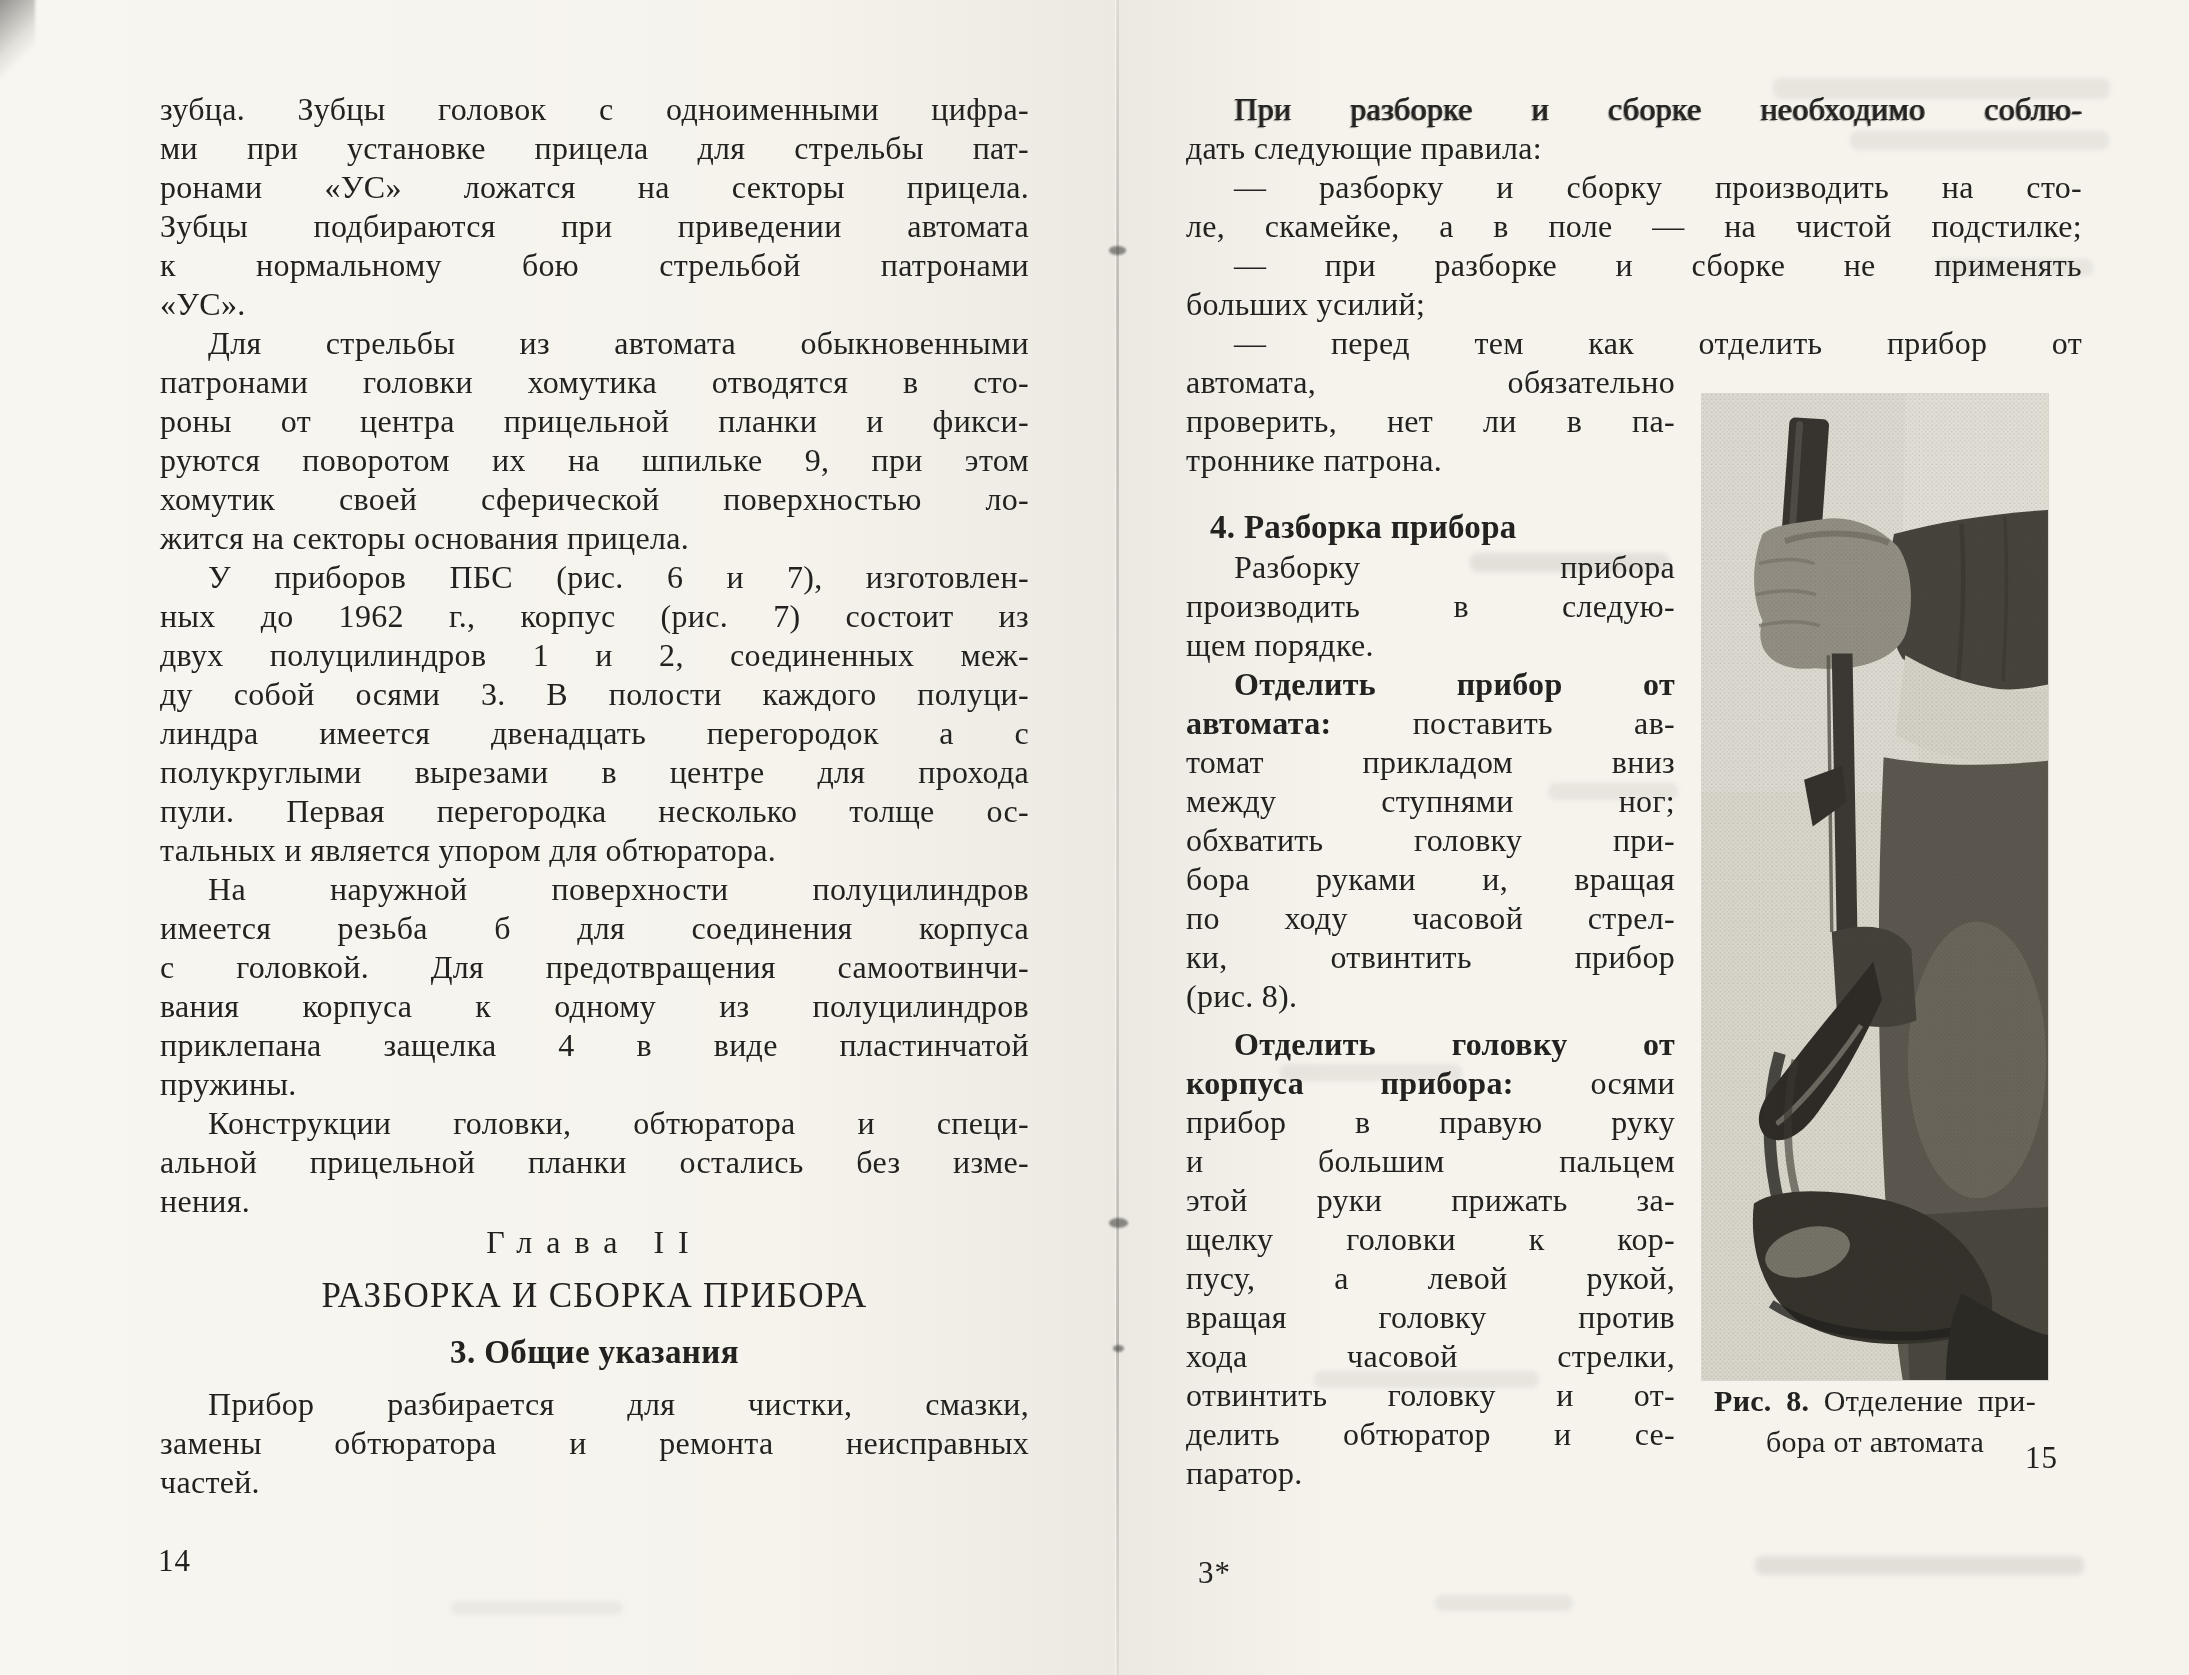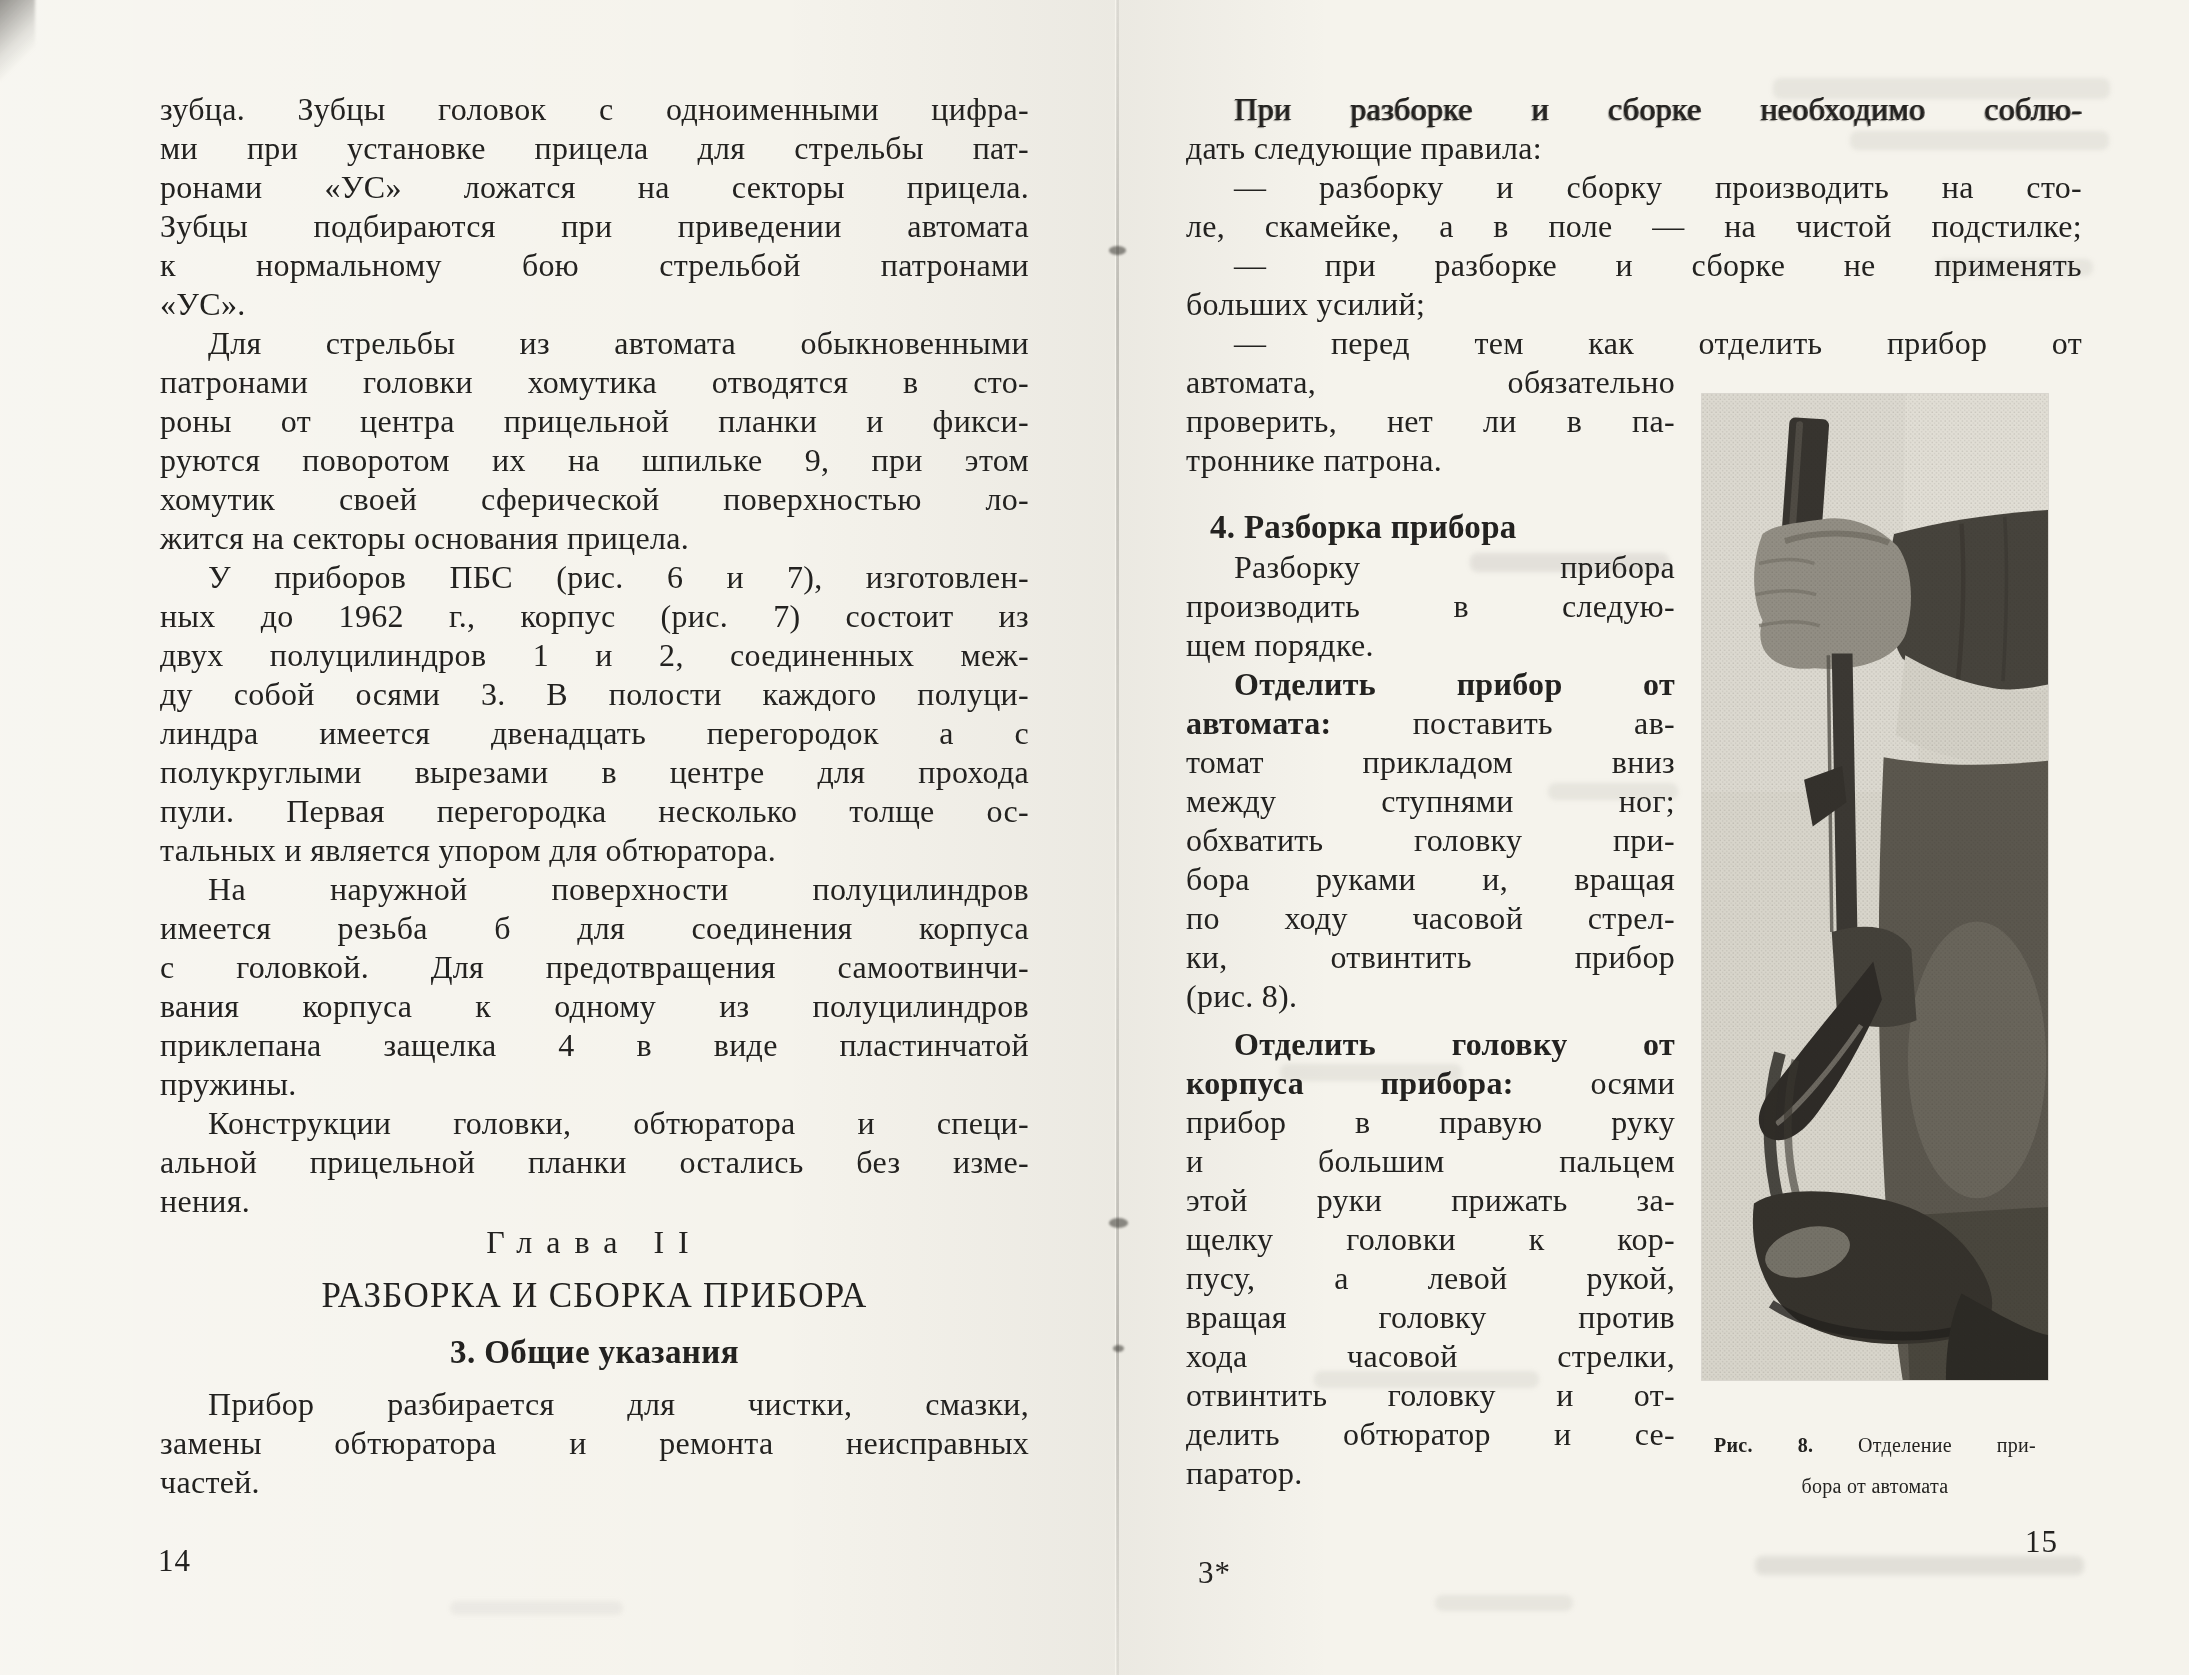--- a/index.html
+++ b/index.html
@@ -42,28 +42,28 @@
 
   .cols{display:flex;}
   .colL{width:489px;}
   .colR{width:407px;}
   .rp-heading{font-weight:bold;font-size:33px;line-height:42px;margin-top:26px;text-indent:24px;letter-spacing:0.3px;}
   .gap-sm{margin-top:8.6px;}
 
   .photo{margin-top:31px;margin-left:27px;width:346px;height:986px;background:#d7d4ca;
     box-shadow:0 0 0 0.9px rgba(120,116,108,.25);}
   .photo svg{display:block;}
-  .caption{margin-left:27px;margin-top:45px;width:346px;font-size:20px;line-height:41px;}
+  .caption{margin-left:27px;width:346px;font-size:30px;line-height:41px;}
   .caption .c1{text-align:justify;text-align-last:justify;padding:0 12px;}
   .caption .c2{text-align:center;}
 
   .footer{position:absolute;font-size:31px;letter-spacing:0.9px;}
   #pn-left{left:158px;top:1543px;text-align:center;}
   #sig-mark{left:1198px;top:1555px;}
-  #pn-right{left:2025px;top:1524px;}
+  #pn-right{left:2025px;top:1440px;}
 
   .ghost{position:absolute;background:rgba(105,103,99,.10);filter:blur(2.6px);border-radius:7.8px;pointer-events:none;}
   .g1{left:1773px;top:78px;width:337px;height:21px;}
   .g2{left:1850px;top:131px;width:259px;height:19px;}
   .g3{left:1937px;top:259px;width:156px;height:17.3px;}
   .g4{left:1470px;top:553px;width:199px;height:19px;background:rgba(105,103,99,.13);}
   .g5{left:1548px;top:783px;width:130px;height:17.3px;}
   .g6{left:1280px;top:1064px;width:182px;height:17.3px;}
   .g7{left:1314px;top:1371px;width:225px;height:17.3px;}
   .g8{left:1755px;top:1556px;width:329px;height:19px;background:rgba(105,103,99,.14);}

